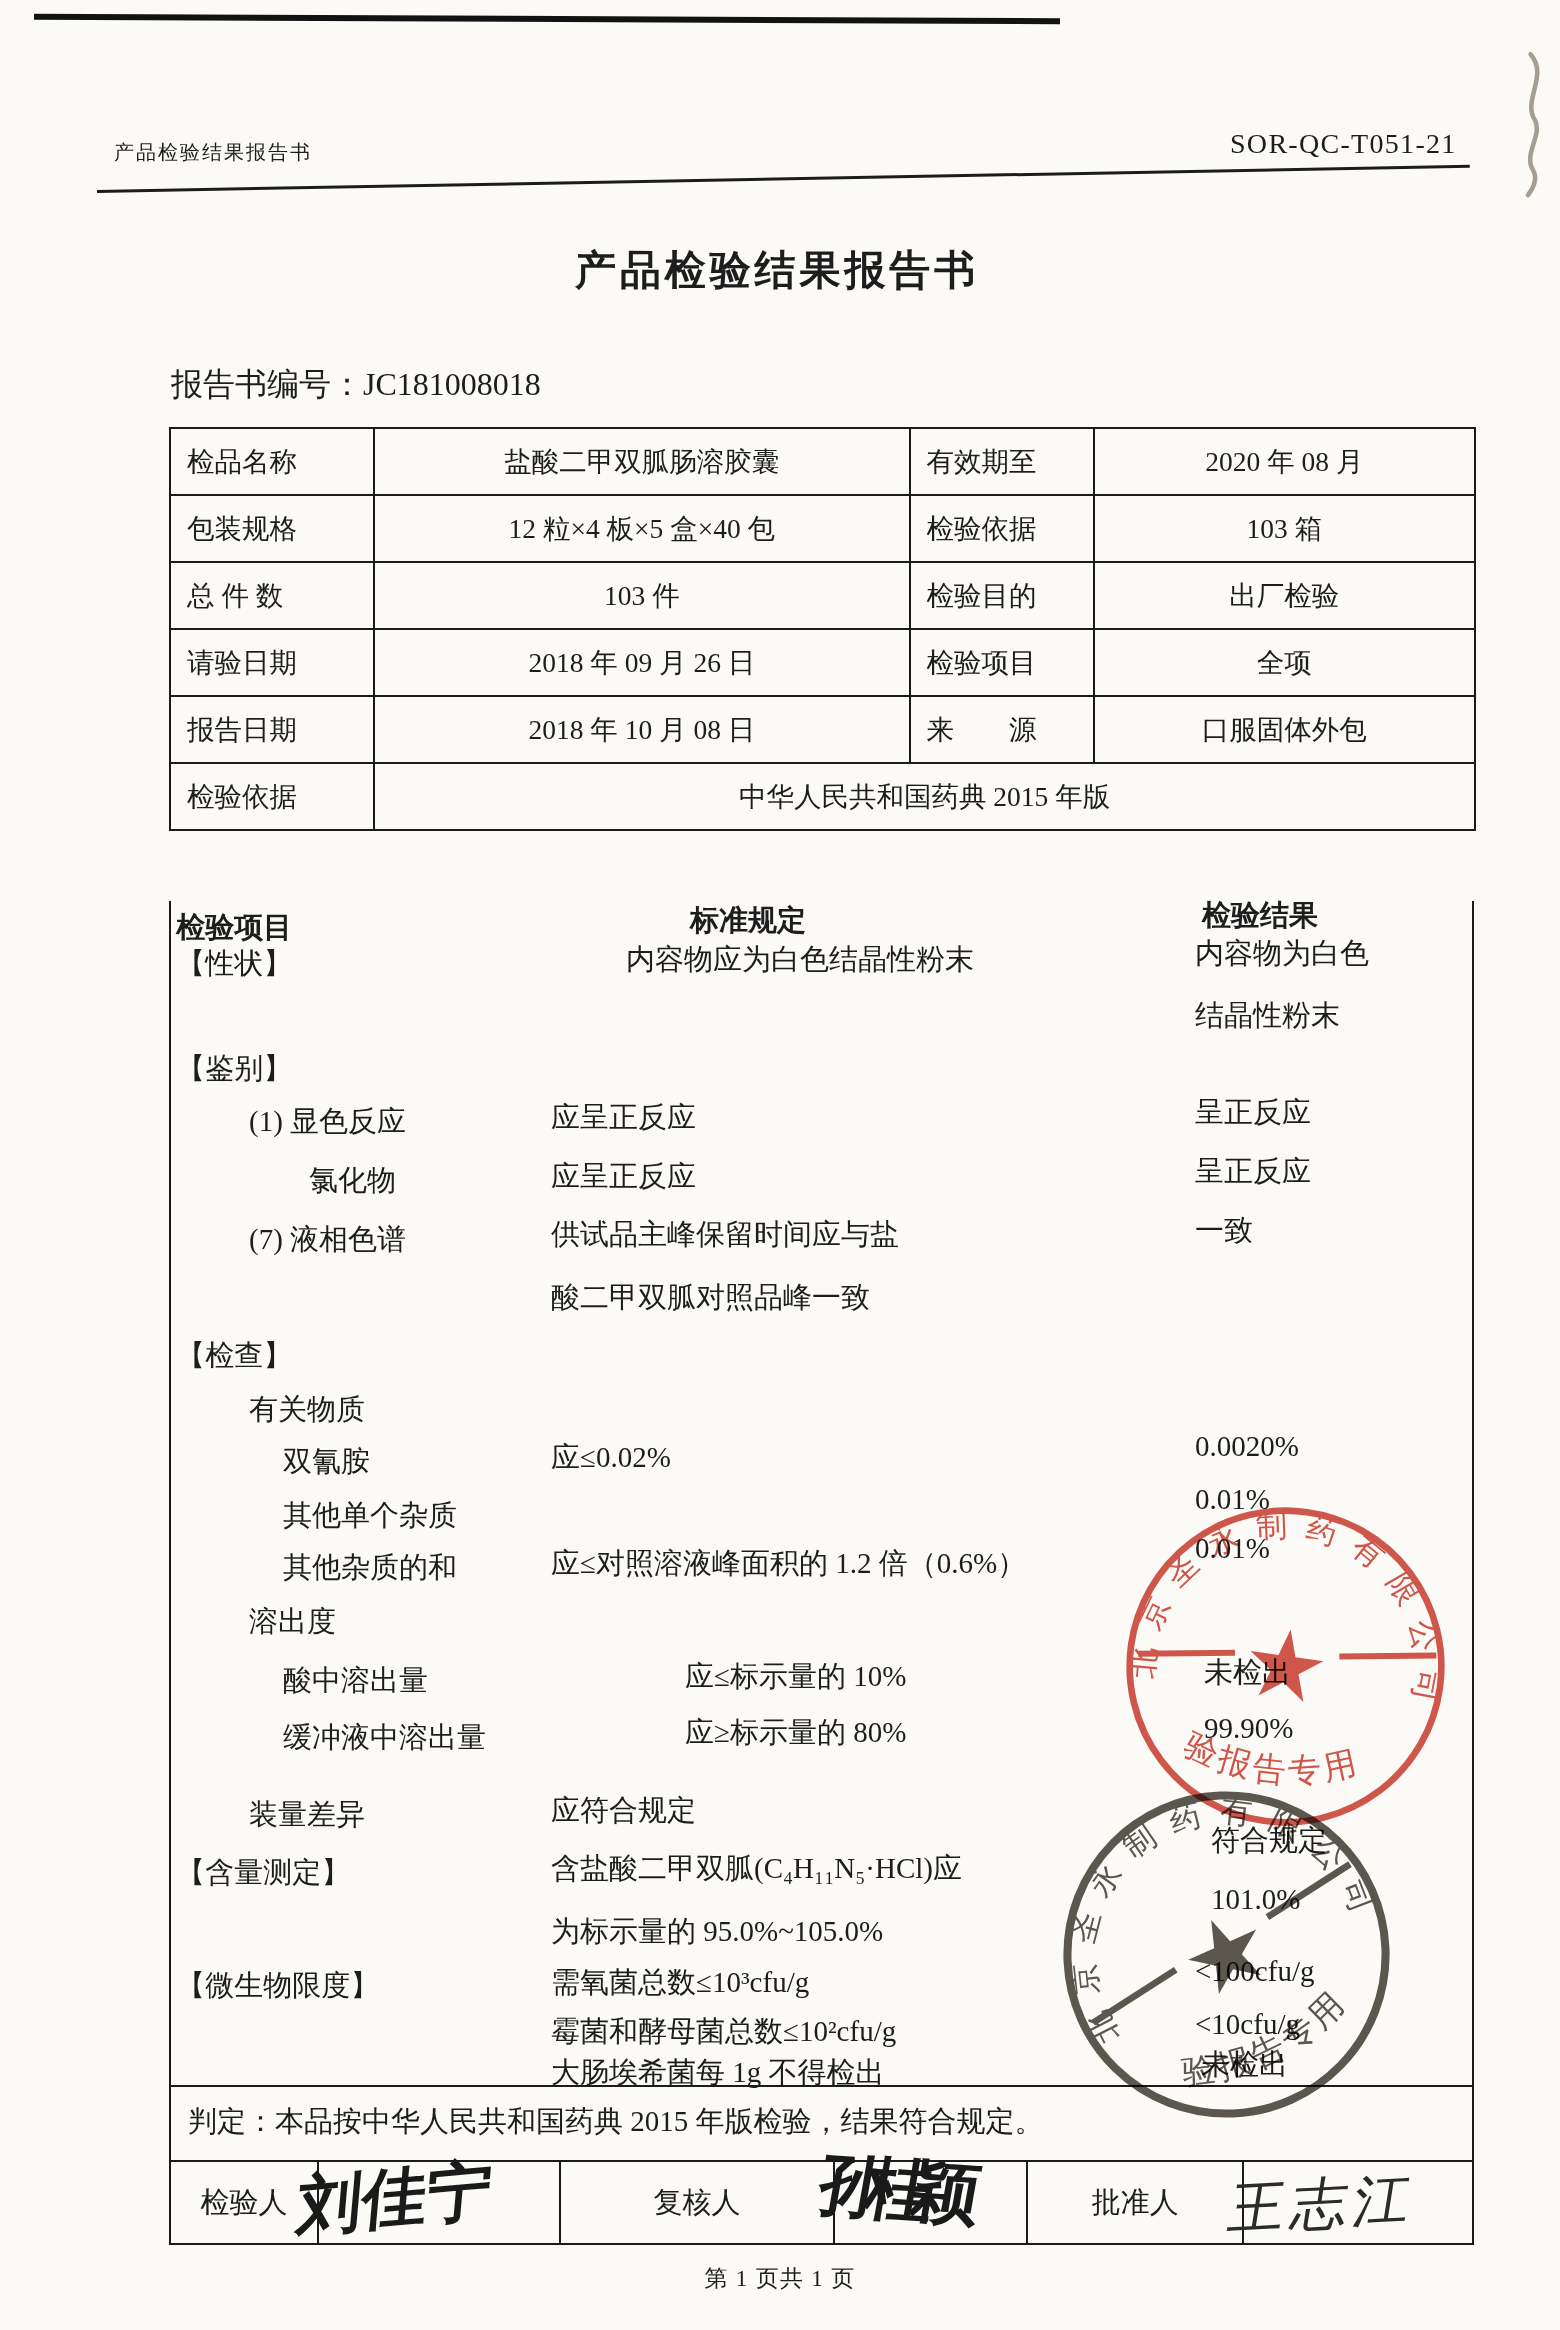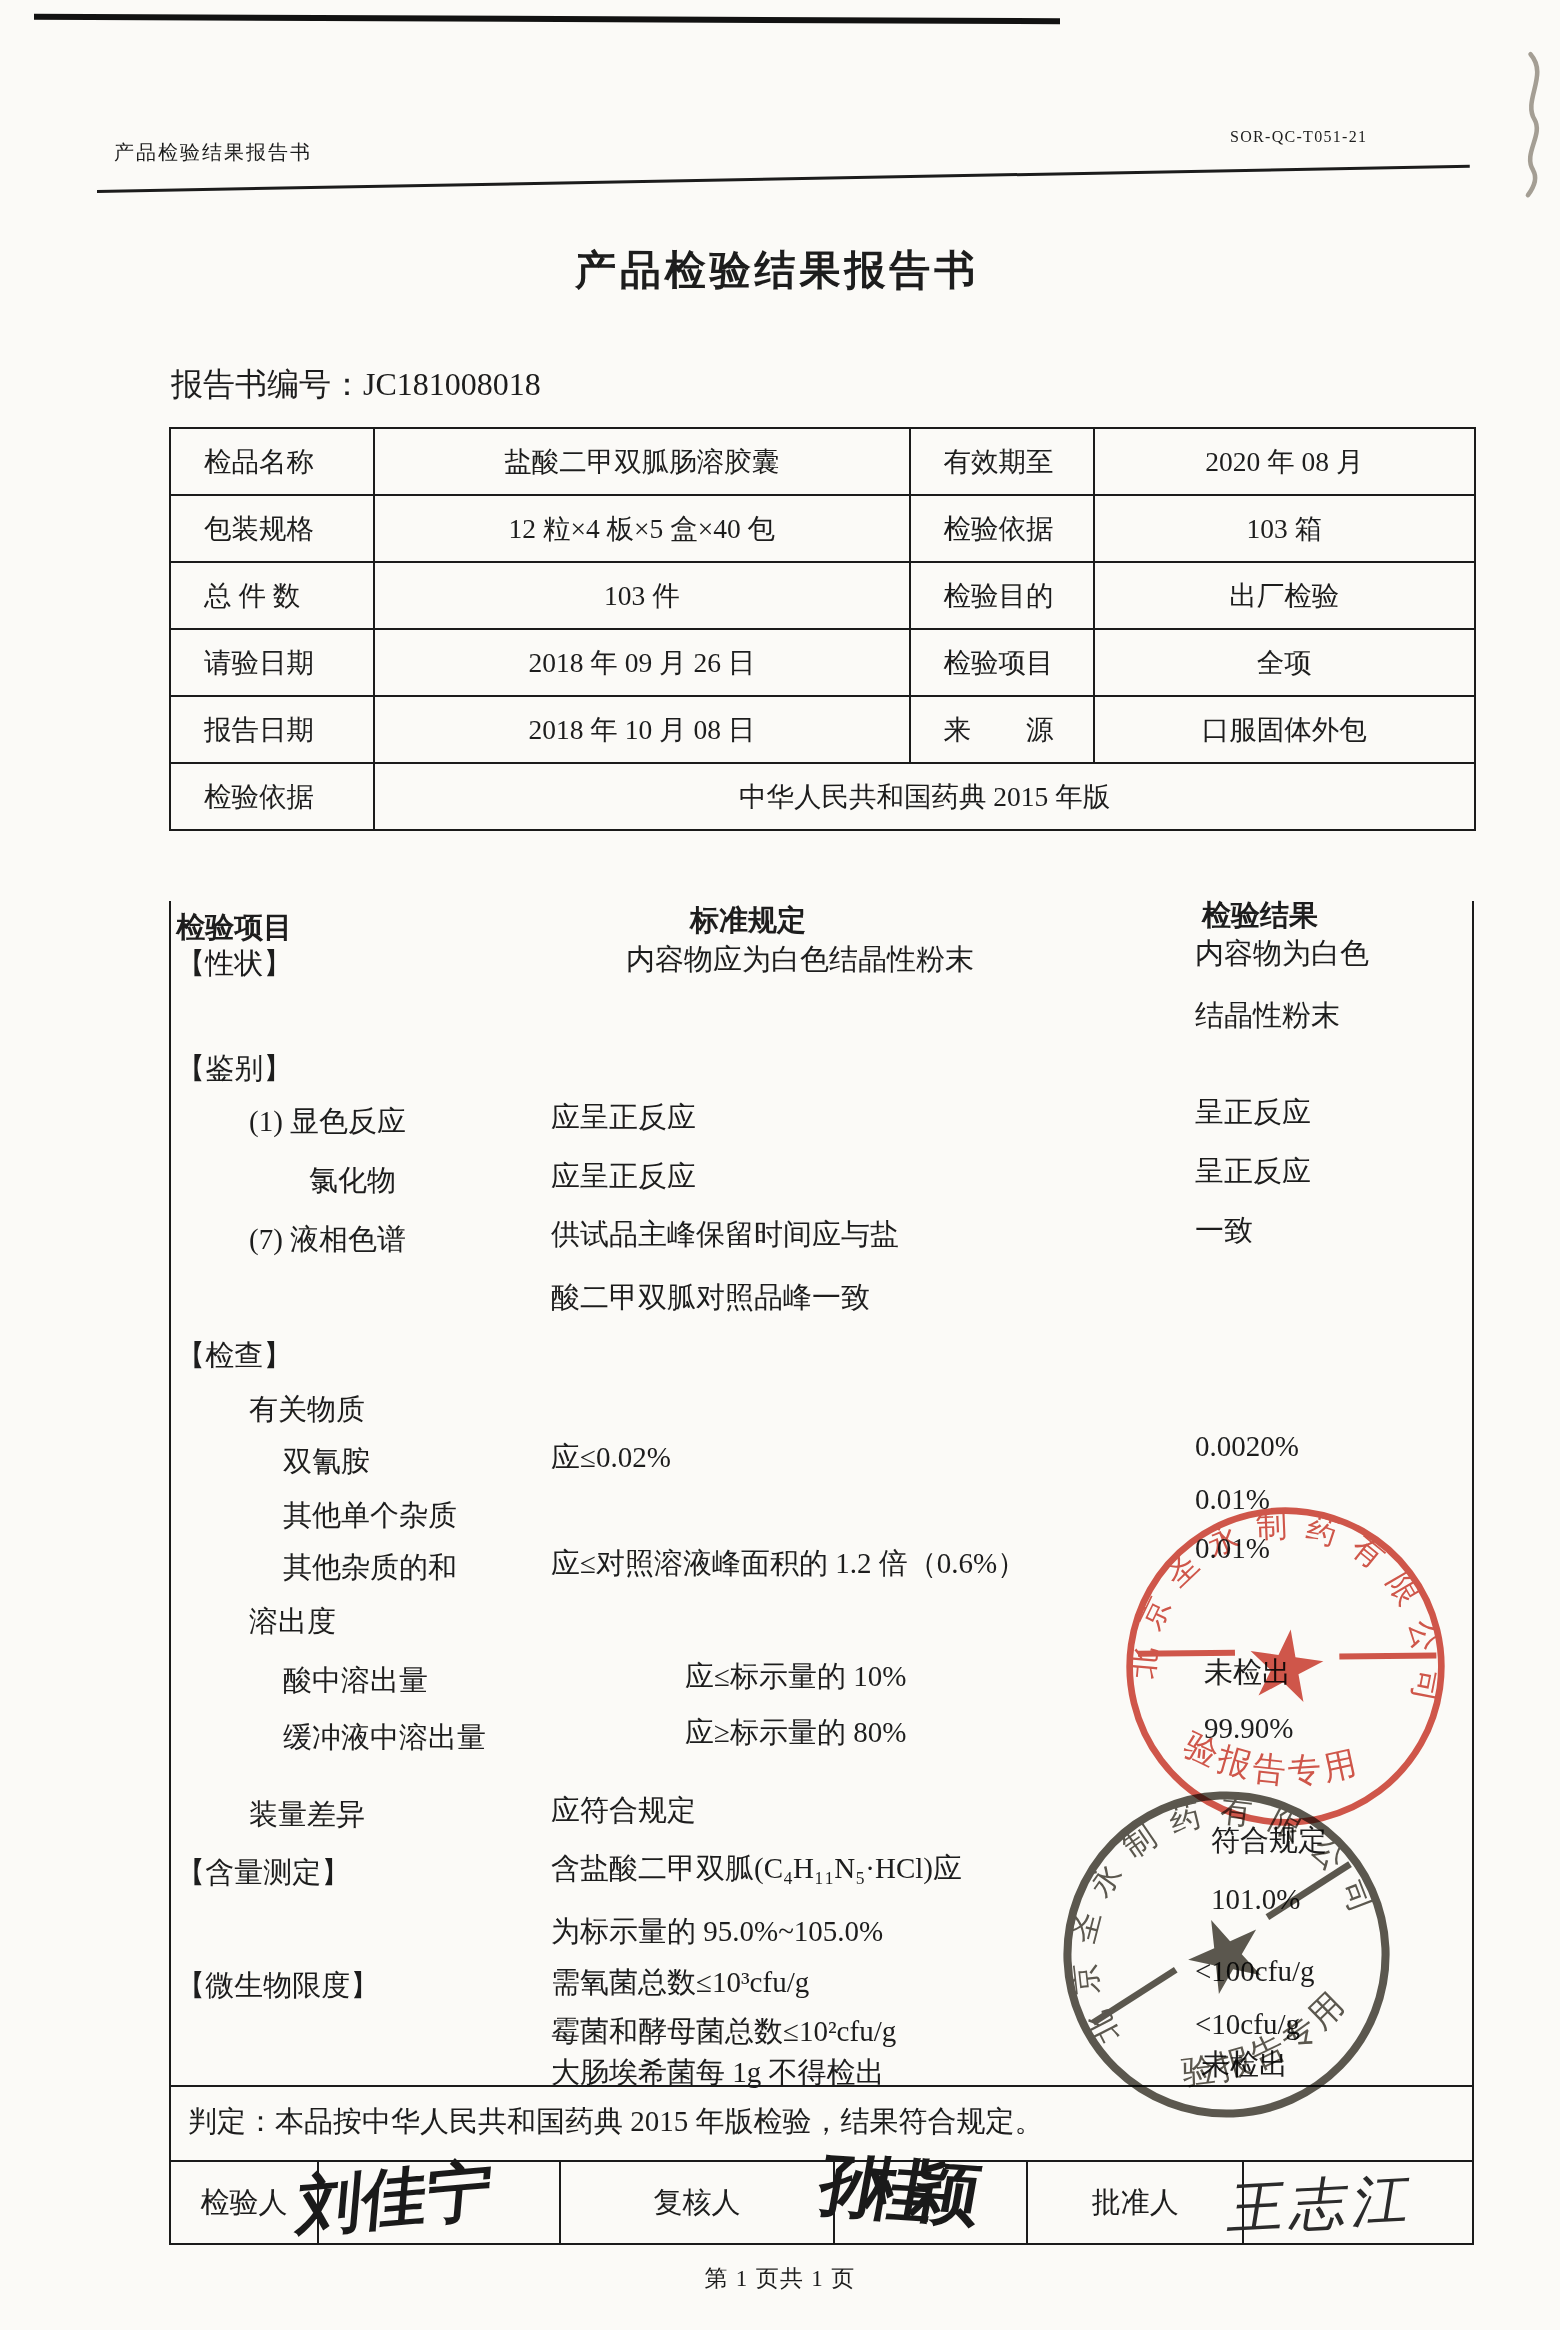--- a/index.html
+++ b/index.html
@@ -9,29 +9,29 @@
     background:#fbfaf7;
     overflow:hidden;
     font-family:"Liberation Serif","DejaVu Serif",serif;
     color:#1d1d1d;
   }
   .abs{position:absolute;}
   
   .scan-topline{left:34px;top:15.7px;width:1026px;height:5.9px;background:#121212;transform:rotate(.25deg);}
   
   .hdr-left{left:114px;top:139px;font-size:20px;font-family:"Liberation Sans","DejaVu Sans",sans-serif;letter-spacing:2px;}
-  .hdr-right{left:1230px;top:128px;font-size:16px;letter-spacing:1.3px;}
+  .hdr-right{left:1230px;top:128px;font-size:28px;letter-spacing:1.3px;}
   .hdr-rule{left:97px;top:190px;width:1373px;height:2.6px;background:#1c1c1c;transform:rotate(-1.05deg);transform-origin:left center;}
   .title{left:575px;top:243px;font-size:41px;font-weight:bold;letter-spacing:3.9px;}
   .report-no{left:171px;top:363px;font-size:32px;}
   
   table.info{position:absolute;left:169px;top:427px;width:1307px;border-collapse:collapse;table-layout:fixed;}
   table.info td{border:2px solid #1b1b1b;font-size:27.5px;overflow:hidden;}
   table.info tr{height:67px;}
-  table.info td.lab{padding-left:33px;text-align:left;}
+  table.info td.lab{padding-left:16px;text-align:left;}
   table.info td.val{text-align:center;}
   table.info{border:2.6px solid #1b1b1b;}
   
   .results-box{left:169px;top:901px;width:1301px;height:1184px;border-left:2.6px solid #1b1b1b;border-right:2.6px solid #1b1b1b;border-bottom:2.6px solid #1b1b1b;}
   .results-box span{position:absolute;font-size:29px;white-space:nowrap;}
   .colhead{font-weight:600;}
   
   .verdict-row{left:169px;top:2085px;width:1301px;height:75px;border-left:2.6px solid #1b1b1b;border-right:2.6px solid #1b1b1b;border-bottom:2.6px solid #1b1b1b;}
   .verdict-row .vtext{position:absolute;left:17px;top:17px;font-size:29px;white-space:nowrap;}
   .sig-row{left:169px;top:2162px;width:1301px;height:81px;border-left:2.6px solid #1b1b1b;border-right:2.6px solid #1b1b1b;border-bottom:2.6px solid #1b1b1b;display:flex;}

